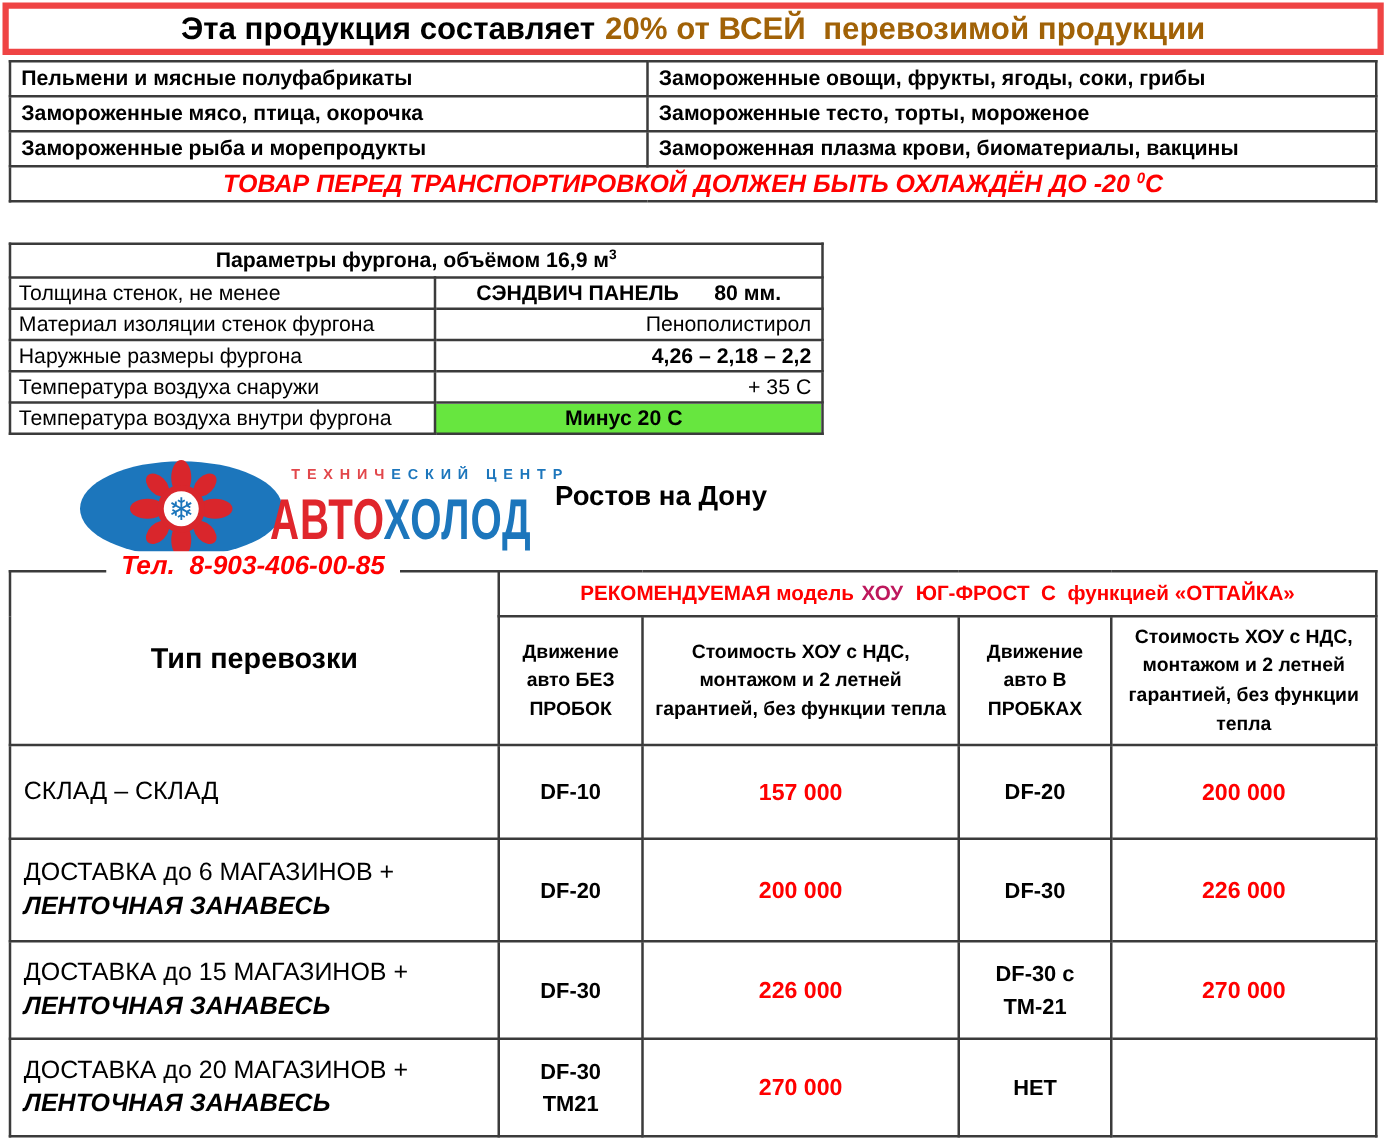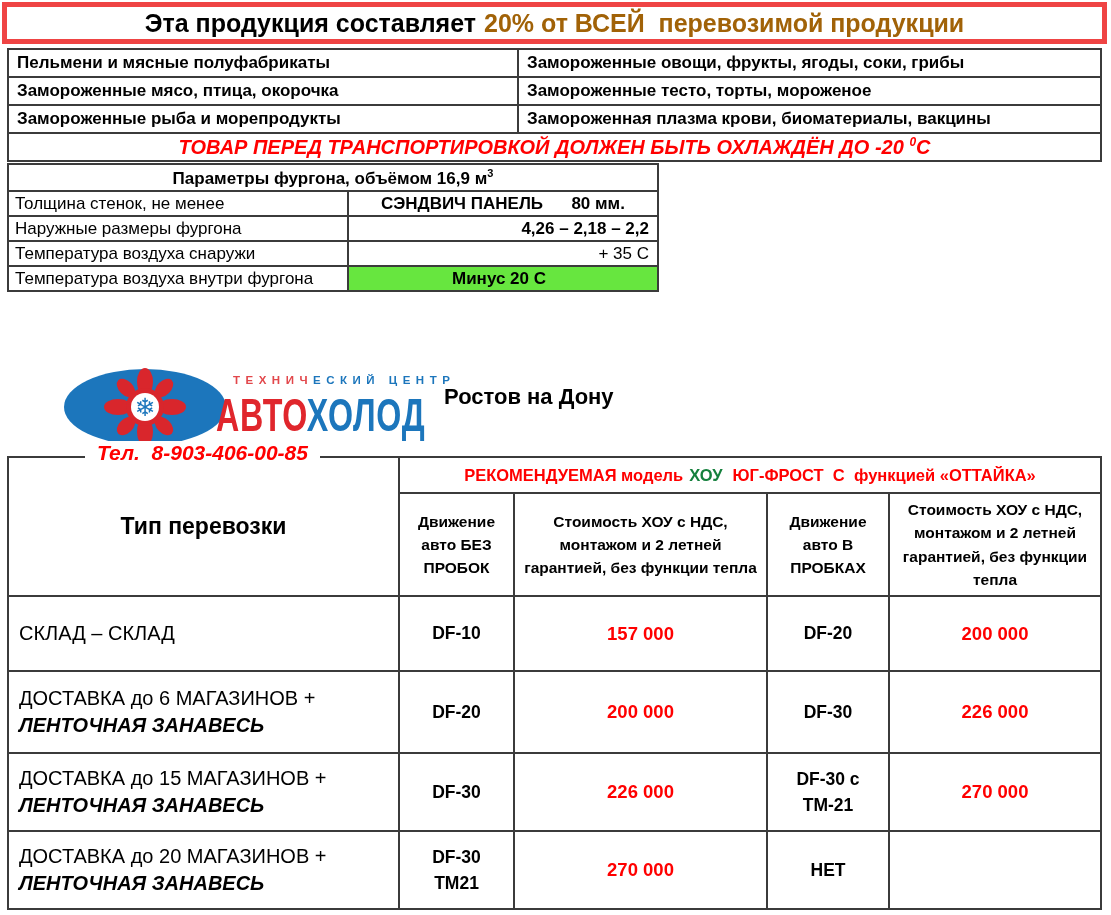--- a/index.html
+++ b/index.html
@@ -25,21 +25,21 @@
   
   .products { position:absolute; left:7px; top:48px; width:1093px; }
   .products td { height:28px; font-size:17px; font-weight:bold; padding-left:8px; vertical-align:middle; }
   .products td.note {
     text-align:center; padding-left:0; color:#FF0000; font-style:italic;
     font-size:20px; height:28px;
   }
   .products td.note sup { font-size:12px; }
 
   
-  .params { position:absolute; left:7px; top:163px; width:650px;border-radius:20px; }
+  .params { position:absolute; left:7px; top:194px; width:650px;border-radius:20px; }
   .params td { height:25px; font-size:17px; vertical-align:middle; }
   .params td.title { height:27px; text-align:center; font-weight:bold; }
   .params td.label { padding-left:6px; }
   .params td.val   { text-align:right; padding-right:8px; white-space:pre;margin-left:16px; }
   .params td.val.c { text-align:center; padding-right:0; }
   .params td.bold  { font-weight:bold; }
   .params td.green { background:#67E63F;text-align:center; }
   .params sup { font-size:11px; }
 
   
@@ -67,21 +67,21 @@
     background:#fff; padding:0 12px; color:#FF0000; font-weight:bold; font-style:italic;
     font-size:21px; white-space:pre;
   }
 
   
   .pricing { position:absolute; left:7px; top:456px; width:1093px; }
   .pricing td { vertical-align:middle; text-align:center; }
   .pricing td.typehdr { font-size:23px; font-weight:bold; }
   .pricing td.rechdr { height:36px; font-size:16.5px; font-weight:bold; white-space:pre-wrap; }
   .pricing td.rechdr .red { color:#FF0000; }
-  .pricing td.rechdr .blk { color:#15803d; margin:0 10px 0 6px; }
+  .pricing td.rechdr .blk { color:#be185d; margin:0 10px 0 6px; }
   .pricing td.colhdr { height:88px; font-size:15.5px; font-weight:bold; line-height:1.5; padding:4px 8px; }
   .pricing td.rowlabel { text-align:left; padding-left:10px; font-size:20px; line-height:27px; }
   .pricing td.rowlabel .l2 { font-weight:bold; font-style:italic; }
   .pricing td.model { font-size:17.5px; font-weight:bold; white-space:pre-line; line-height:1.5; }
   .pricing td.price { font-size:18.5px; font-weight:bold; color:#FF0000; }
   .pricing tr.r1 td { height:75px; }
   .pricing tr.r2 td { height:82px; }
   .pricing tr.r3 td { height:78px; }
   .pricing tr.r4 td { height:78px; }
 </style>
@@ -124,20 +124,24 @@
         <col style="width:340px">
         <col style="width:310px">
       </colgroup>
     <tbody>
         <tr>
       <td class="title" colspan="2"><span>Параметры фургона, объёмом 16,9 м</span><sup>3</sup></td>
     </tr>
     <tr>
       <td class="label">Толщина стенок, не менее</td>
       <td class="val c bold">СЭНДВИЧ ПАНЕЛЬ      80 мм.</td>
+    </tr>
+    <tr>
+      <td class="label">Материал изоляции стенок фургона</td>
+      <td class="val">Пенополистирол</td>
     </tr>
     <tr>
       <td class="label">Наружные размеры фургона</td>
       <td class="val bold">4,26 – 2,18 – 2,2</td>
     </tr>
     <tr>
       <td class="label">Температура воздуха снаружи</td>
       <td class="val">+ 35 С</td>
     </tr>
     <tr>

